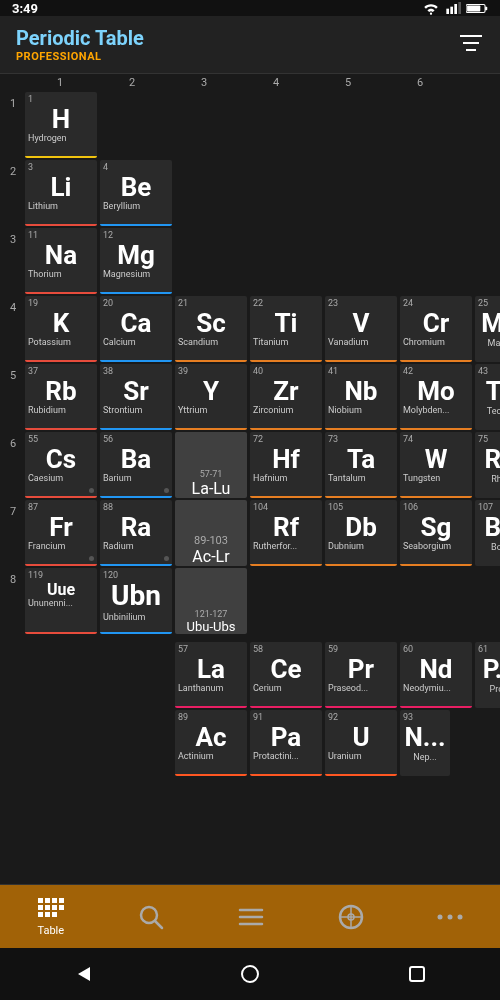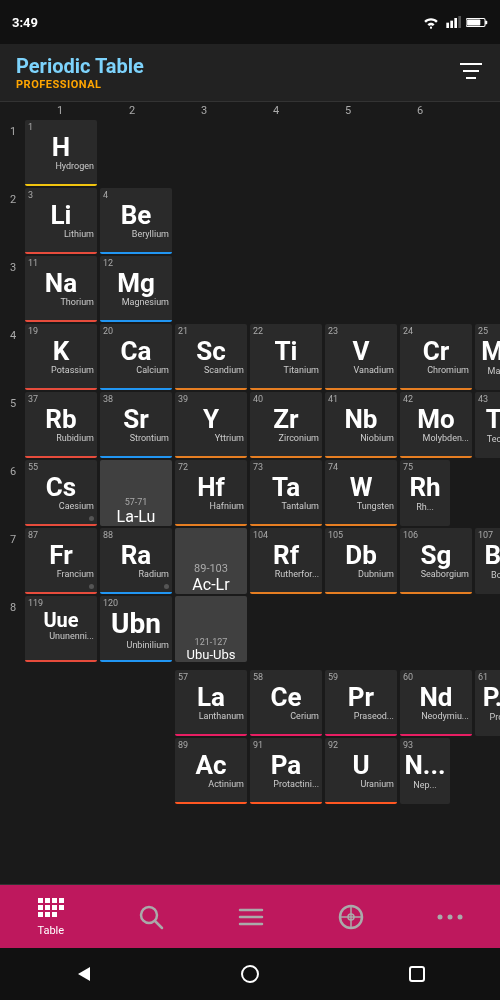--- a/index.html
+++ b/index.html
@@ -10,21 +10,21 @@
       font-family: 'Roboto', Arial, sans-serif;
       color: #ffffff;
       overflow: hidden;
       display: flex;
       flex-direction: column;
     }
 
     
     .status-bar {
       background: #111;
-      height: 44px;
+      height: 16px;
       display: flex;
       align-items: center;
       justify-content: space-between;
       padding: 0 12px;
       flex-shrink: 0;
     }
     .status-time {
       font-size: 13px;
       font-weight: bold;
       color: #fff;
@@ -126,21 +126,21 @@
       font-weight: bold;
       line-height: 1.1;
       color: #fff;
       width: 100%;
       text-align: center;
     }
     .element .name {
       font-size: 9px;
       color: #ccc;
       width: 100%;
-      text-align: right;
+      text-align: left;
       white-space: nowrap;
       overflow: hidden;
       text-overflow: ellipsis;
     }
 
     
     .alkali { border-bottom-color: #e74c3c; }
     .alkaline { border-bottom-color: #2196F3; }
     .transition { border-bottom-color: #e67e22; }
     .lanthanide { border-bottom-color: #e91e63; }
@@ -178,21 +178,21 @@
       bottom: 3px;
       right: 3px;
       width: 5px;
       height: 5px;
       border-radius: 50%;
       background: #555;
     }
 
     
     .bottom-nav {
-      background: #be185d;
+      background: #a16207;
       height: 64px;
       display: flex;
       align-items: center;
       justify-content: space-around;
       border-top: 1px solid #333;
       flex-shrink: 0;
     }
     .nav-item {
       display: flex;
       flex-direction: column;
@@ -428,20 +428,26 @@
 
     <div class="pt-row">
       <div class="row-label">6</div>
       <div class="cells">
         <div class="element alkali">
           <span class="atomic-num">55</span>
           <span class="symbol">Cs</span>
           <span class="name">Caesium</span>
           <span class="dot"></span>
         </div>
+        <div class="element alkaline">
+          <span class="atomic-num">56</span>
+          <span class="symbol">Ba</span>
+          <span class="name">Barium</span>
+          <span class="dot"></span>
+        </div>
         <div class="cell-range">
           <div>
             <div style="font-size:9px;color:#aaa;">57-71</div>
             <div style="font-size:16px;color:#fff;">La-Lu</div>
           </div>
         </div>
         <div class="element transition">
           <span class="atomic-num">72</span>
           <span class="symbol">Hf</span>
           <span class="name">Hafnium</span>
@@ -506,21 +512,21 @@
           <span class="name">Bo...</span>
         </div>
       </div>
     </div>
 
     <div class="pt-row">
       <div class="row-label">8</div>
       <div class="cells">
         <div class="element alkali">
           <span class="atomic-num">119</span>
-          <span class="symbol" style="font-size:20px;">Uue</span>
+          <span class="symbol" style="font-size:16px;">Uue</span>
           <span class="name">Ununenni...</span>
         </div>
         <div class="element alkaline">
           <span class="atomic-num">120</span>
           <span class="symbol" style="font-size:28px;">Ubn</span>
           <span class="name">Unbinilium</span>
         </div>
         <div class="cell-range">
           <div>
             <div style="font-size:9px;color:#aaa;">121-127</div>

